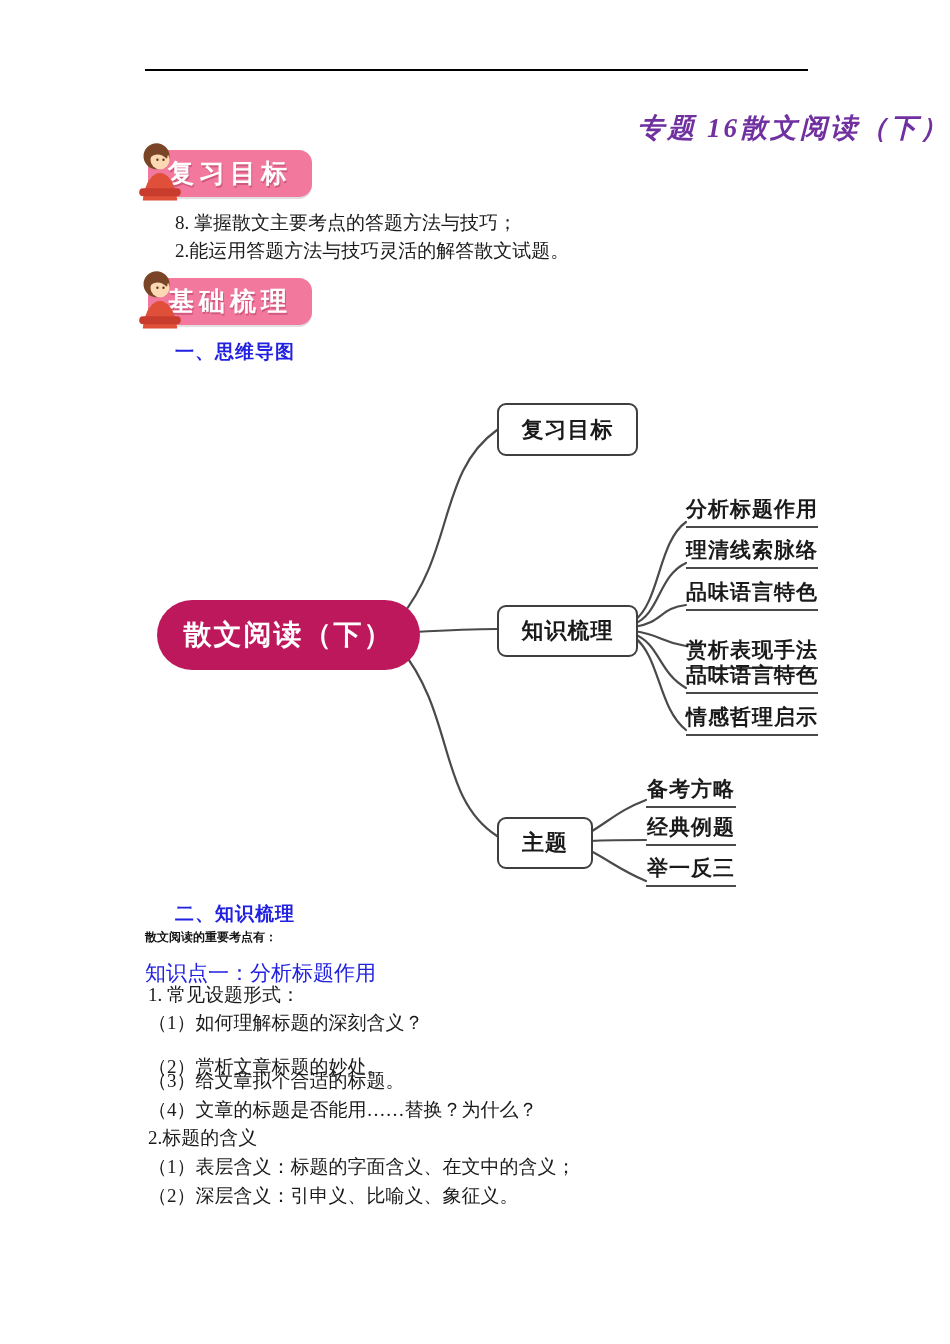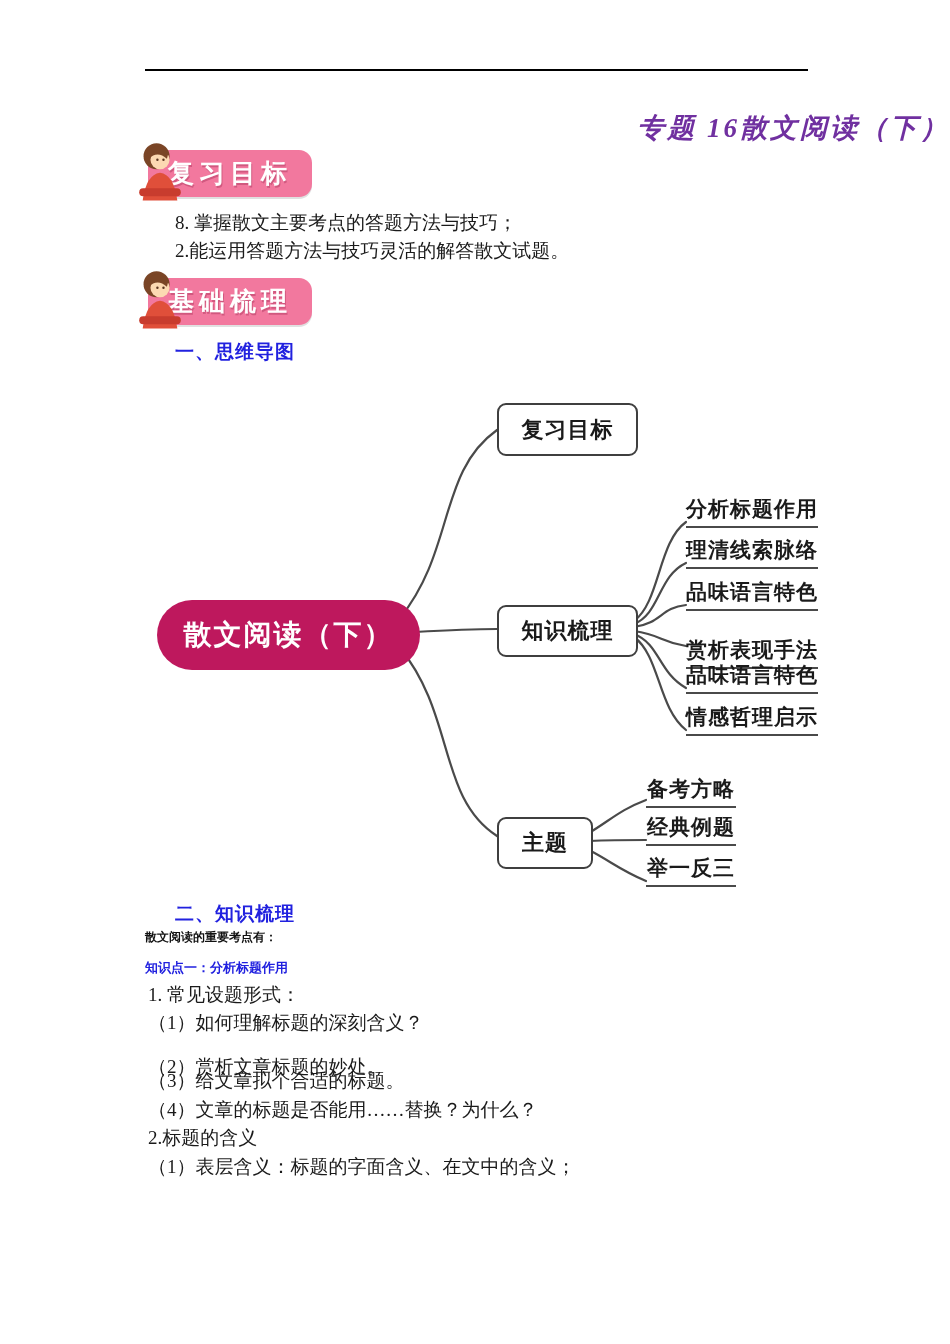--- a/index.html
+++ b/index.html
@@ -65,21 +65,21 @@
   .l1 { top:117px; } .l2 { top:158px; } .l3 { top:200px; }
   .l4 { top:258px; } .l5 { top:283px;text-align:right; } .l6 { top:325px; }
   .leaf-b { left:646px; width:90px; }
   .bl1 { top:397px; } .bl2 { top:435px; } .bl3 { top:476px; }
 
   .intro-bold {
     position:absolute; left:145px; top:929px; font-size:12px; font-weight:bold;
     color:#111; font-family:"Liberation Sans", sans-serif;
   }
   .point-heading {
-    position:absolute; left:145px; top:959px; font-size:13px; font-weight:bold;
+    position:absolute; left:145px; top:959px; font-size:21px; font-weight:normal;
     color:#2121DF; font-family:"Liberation Sans", sans-serif;
   }
   .k-line { position:absolute; left:148px; font-size:19px; line-height:22px; color:#1a1a1a; }
   .k0 { top:984px; }  .k1 { top:1012px; } .k2 { top:1041px;margin-top:15px; } .k3 { top:1070px; }
   .k4 { top:1099px; } .k5 { top:1127px; } .k6 { top:1156px; } .k7 { top:1185px; }
 </style>
 </head>
 <body>
 
 <div class="page">
@@ -158,14 +158,15 @@
   <div class="intro-bold">散文阅读的重要考点有：</div>
   <div class="point-heading">知识点一：分析标题作用</div>
 
   <div class="k-line k0">1. 常见设题形式：</div>
   <div class="k-line k1">（1）如何理解标题的深刻含义？</div>
   <div class="k-line k2">（2）赏析文章标题的妙处。</div>
   <div class="k-line k3">（3）给文章拟个合适的标题。</div>
   <div class="k-line k4">（4）文章的标题是否能用……替换？为什么？</div>
   <div class="k-line k5">2.标题的含义</div>
   <div class="k-line k6">（1）表层含义：标题的字面含义、在文中的含义；</div>
+  <div class="k-line k7">（2）深层含义：引申义、比喻义、象征义。</div>
 
 </div>
 
 </body></html>

